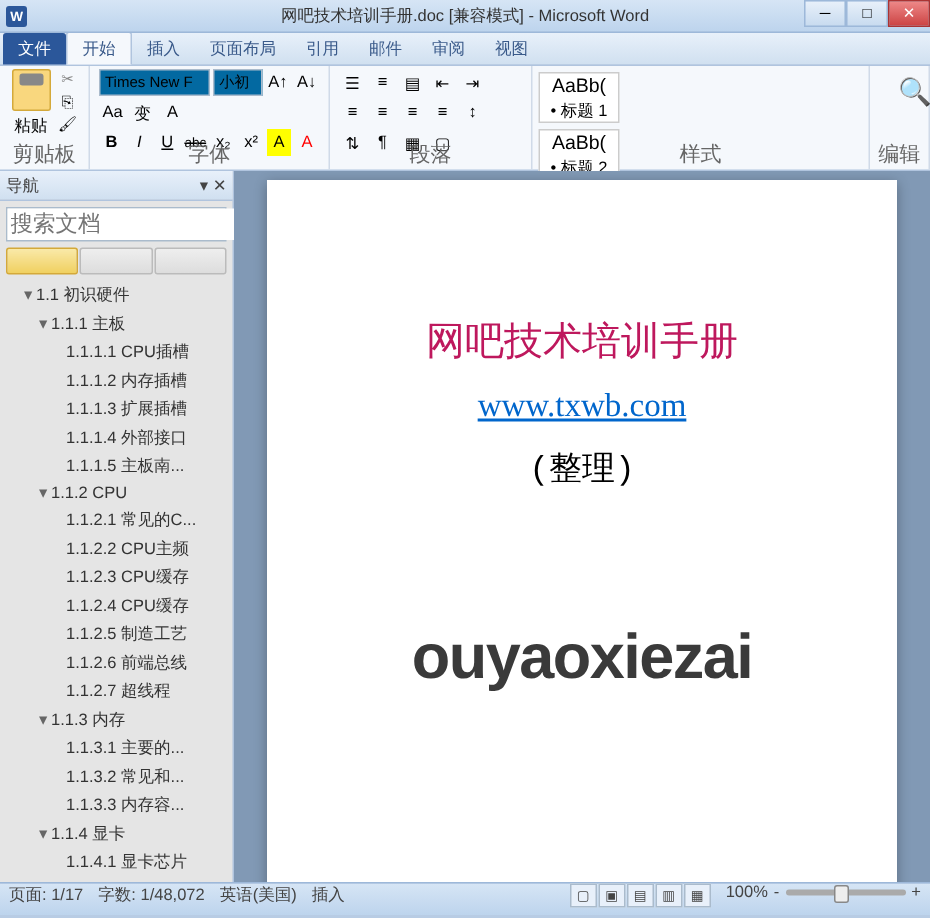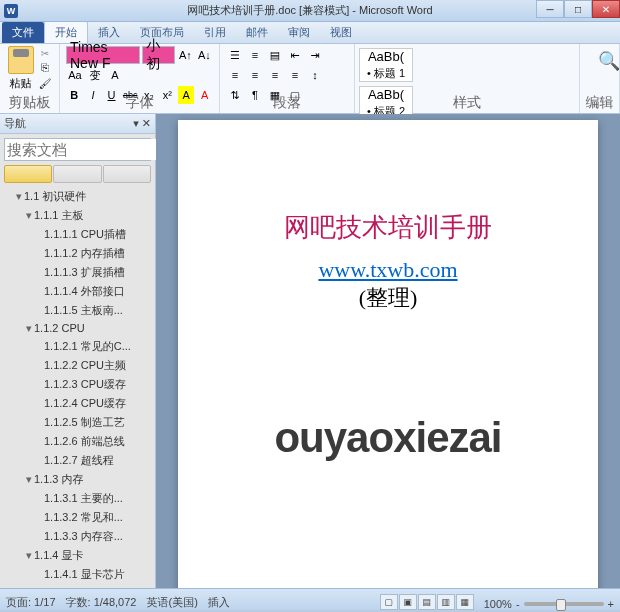--- a/index.html
+++ b/index.html
@@ -18,21 +18,21 @@
 .ribbon{height:70px;background:#f5f8fc;display:flex;border-bottom:1px solid #b0c4de}
 .rgroup{border-right:1px solid #d0dae8;padding:2px 6px;display:flex;flex-direction:column;position:relative}
 .rgroup-label{position:absolute;bottom:1px;left:0;right:0;text-align:center;font-size:14px;color:#666}
 .paste-btn{width:36px;display:flex;flex-direction:column;align-items:center;gap:2px}
 .paste-ico{width:26px;height:28px;background:#f9d77e;border:1px solid #d4a93a;border-radius:2px;position:relative}
 .paste-ico::after{content:"";position:absolute;top:2px;left:4px;width:16px;height:8px;background:#888;border-radius:2px}
 .mini-btns{display:flex;flex-direction:column;gap:1px;margin-left:2px}
 .mini-btn{width:16px;height:14px;display:flex;align-items:center;justify-content:center;font-size:10px}
 .font-group{width:160px}
 .font-row{display:flex;gap:2px;align-items:center;margin-bottom:2px}
-.font-sel{border:1px solid #abc;background:#ec4899;padding:1px 3px;font-size:14px;height:18px;display:flex;align-items:center}
+.font-sel{border:1px solid #abc;background:#0369a1;padding:1px 3px;font-size:10px;height:18px;display:flex;align-items:center}
 .font-btn{width:18px;height:18px;display:flex;align-items:center;justify-content:center;font-size:11px;border:1px solid transparent}
 .para-group{width:135px}
 .style-group{flex:1;display:flex;gap:4px;padding:4px}
 .style-box{width:54px;height:44px;border:1px solid #ccc;background:#fff;display:flex;flex-direction:column;align-items:center;justify-content:center;font-size:9px}
 .style-box .preview{font-size:13px;margin-bottom:2px}
 .edit-group{width:48px;display:flex;flex-direction:column;align-items:center;padding-top:4px}
 .edit-ico{font-size:18px;color:#2b579a}
 .workspace{display:flex;height:474px}
 .navpane{width:156px;background:#e5e5e5;border-right:1px solid #b0c4de;display:flex;flex-direction:column}
 .nav-header{height:20px;background:linear-gradient(#e8f0fa,#d0e0f0);display:flex;align-items:center;justify-content:space-between;padding:0 4px;font-size:11px;color:#444;border-bottom:1px solid #b0c4de}
@@ -44,23 +44,23 @@
 .nav-tab.inactive{background:linear-gradient(#eee,#ddd);border-color:#bbb}
 .outline{flex:1;overflow-y:auto;padding:4px 2px;font-size:10px;color:#333}
 .outline-item{padding:2px 2px 2px 4px;white-space:nowrap;overflow:hidden;cursor:pointer}
 .l0{padding-left:4px}.l1{padding-left:14px}.l2{padding-left:24px}.l3{padding-left:34px}
 .outline-item .tri{display:inline-block;width:8px;color:#666}
 .docarea{flex:1;background:#8199b5;display:flex;justify-content:center;overflow:hidden;position:relative}
 .page{width:420px;background:#fff;margin-top:6px;box-shadow:0 2px 8px rgba(0,0,0,.3);position:relative;height:560px}
 .page-content{padding:90px 50px;text-align:center}
 .doc-title{font-size:26px;font-family:SimSun,serif;color:#be185d;margin-bottom:12px}
 .doc-link{font-size:22px;color:#0066cc;text-decoration:underline;font-family:"Times New Roman",serif}
-.doc-sub{font-size:22px;font-family:Liberation Serif, serif;color:#000;margin-top:0}
+.doc-sub{font-size:22px;font-family:Liberation Mono, monospace;color:#000;margin-top:14px}
 .watermark{position:absolute;top:300px;left:50%;transform:translateX(-50%);font-size:42px;font-weight:bold;color:#3a3a3a;pointer-events:none;letter-spacing:-1px}
-.statusbar{height:22px;background:linear-gradient(#d6e5f5,#bdd4ed);display:flex;align-items:flex-end;padding:0 6px;font-size:10px;color:#444;gap:10px;border-top:1px solid #9db8d9}
+.statusbar{height:22px;background:linear-gradient(#d6e5f5,#bdd4ed);display:flex;align-items:flex-start;padding:0 6px;font-size:10px;color:#444;gap:10px;border-top:1px solid #9db8d9}
 .statusbar .spacer{flex:1}
 .zoom-controls{display:flex;align-items:center;gap:4px}
 .zoom-slider{width:80px;height:4px;background:#aaa;border-radius:2px;position:relative}
 .zoom-slider::after{content:"";position:absolute;left:40%;top:-3px;width:8px;height:10px;background:#eee;border:1px solid #888;border-radius:2px}
 .view-btns{display:flex;gap:1px}
 .view-btn{width:18px;height:16px;border:1px solid #abc;background:#e8f0fa;display:flex;align-items:center;justify-content:center;font-size:9px}
 .scissors{color:#888}
 </style>
 </head>
 <body>

